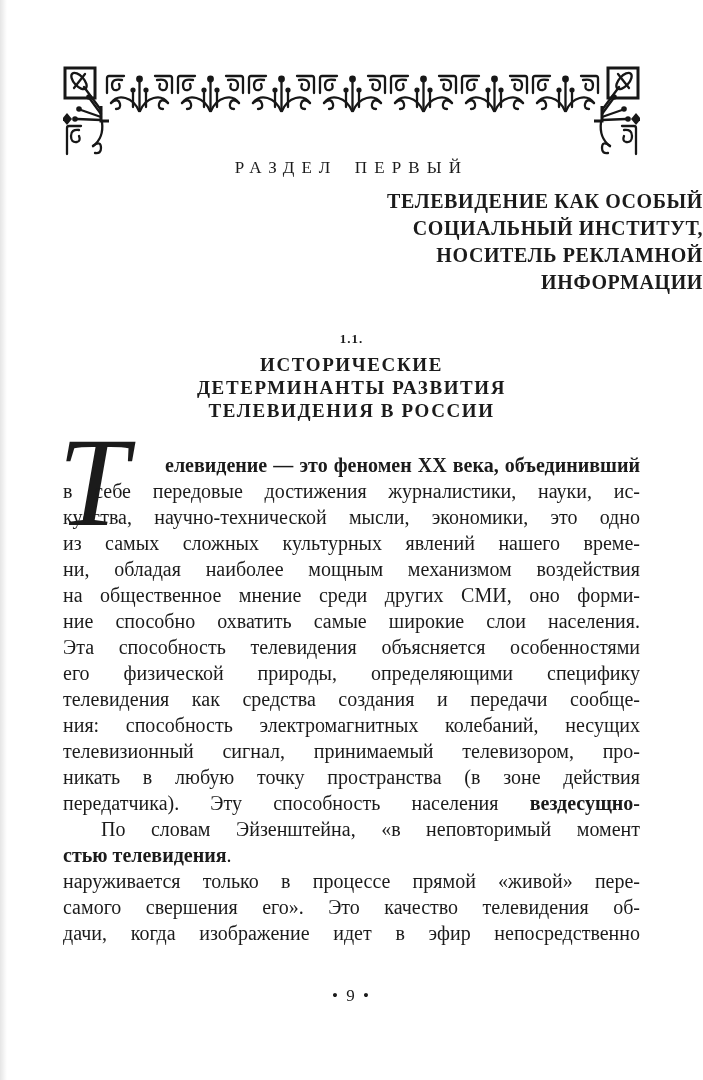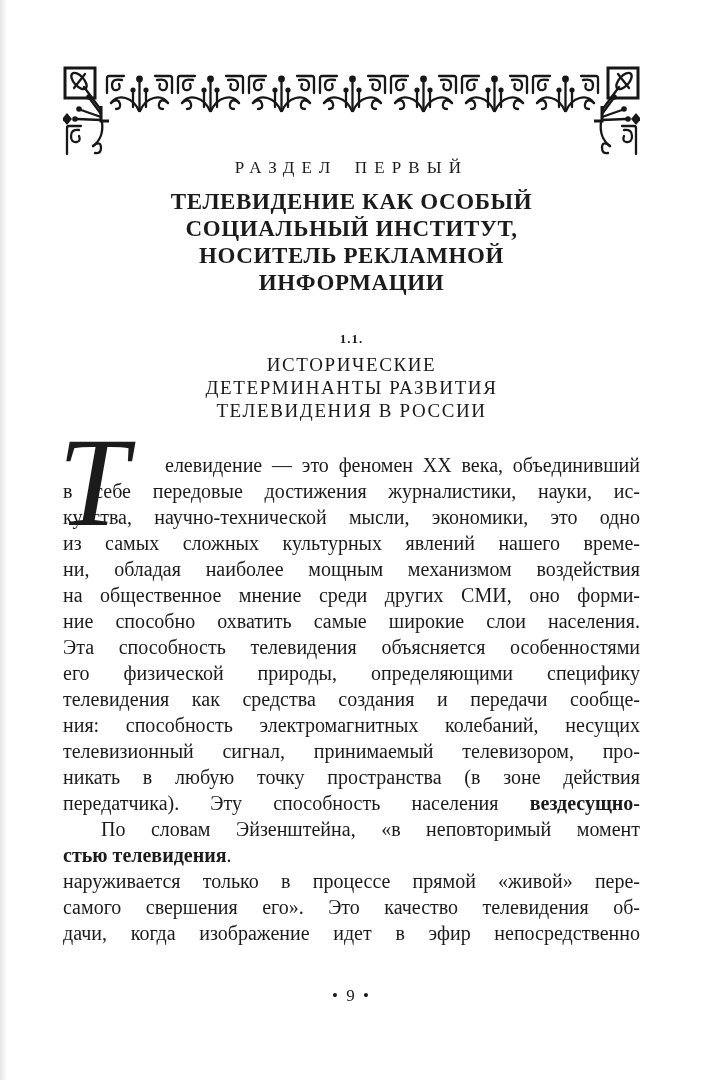--- a/index.html
+++ b/index.html
@@ -25,38 +25,38 @@
   .ornament svg{display:block;width:100%;height:100%;}
   .section-label{
     position:absolute;left:0;right:0;top:158px;
     text-align:center;
     font-size:17px;
     letter-spacing:0.42em;
     word-spacing:0.35em;
   }
   .chapter-title{
     position:absolute;left:0;right:0;top:188px;
-    text-align:center;
+    text-align:right;
     font-weight:bold;
-    font-size:23px;
+    font-size:20px;
     line-height:27px;
     letter-spacing:0.6px;
     white-space:pre-line;
   }
   .sub-num{
     position:absolute;left:0;right:0;top:331px;
     text-align:center;
     font-weight:bold;
     font-size:13px;
     letter-spacing:1px;
   }
   .sub-title{
     position:absolute;left:0;right:0;top:353px;
     text-align:center;
-    font-weight:normal;
+    font-weight:bold;
     font-size:19px;
     line-height:23px;
     letter-spacing:1.6px;
     white-space:pre-line;
   }
   .bodytext{
     position:absolute;left:63px;top:452px;width:577px;
   }
   .dropcap{
     position:absolute;left:58px;top:420px;
@@ -66,21 +66,21 @@
     font-size:126px;
     line-height:1;
   }
   .bline{
     font-size:20px;
     line-height:26px;
     text-align:justify;
     text-align-last:justify;
     -moz-text-align-last:justify;
   }
-  .bline.drop{padding-left:102px;}
+  .bline.drop{padding-left:102px;font-weight:bold;}
   .bline.indent{text-indent:38px;}
   .bline.parend{text-align-last:left;}
   .b{font-weight:bold;}
   .page-number{
     position:absolute;left:0;right:0;top:986px;
     text-align:center;
     font-size:17px;
     letter-spacing:2px;
   }
   .orn{stroke:#171717;fill:none;stroke-width:2.3;stroke-linecap:round;}

